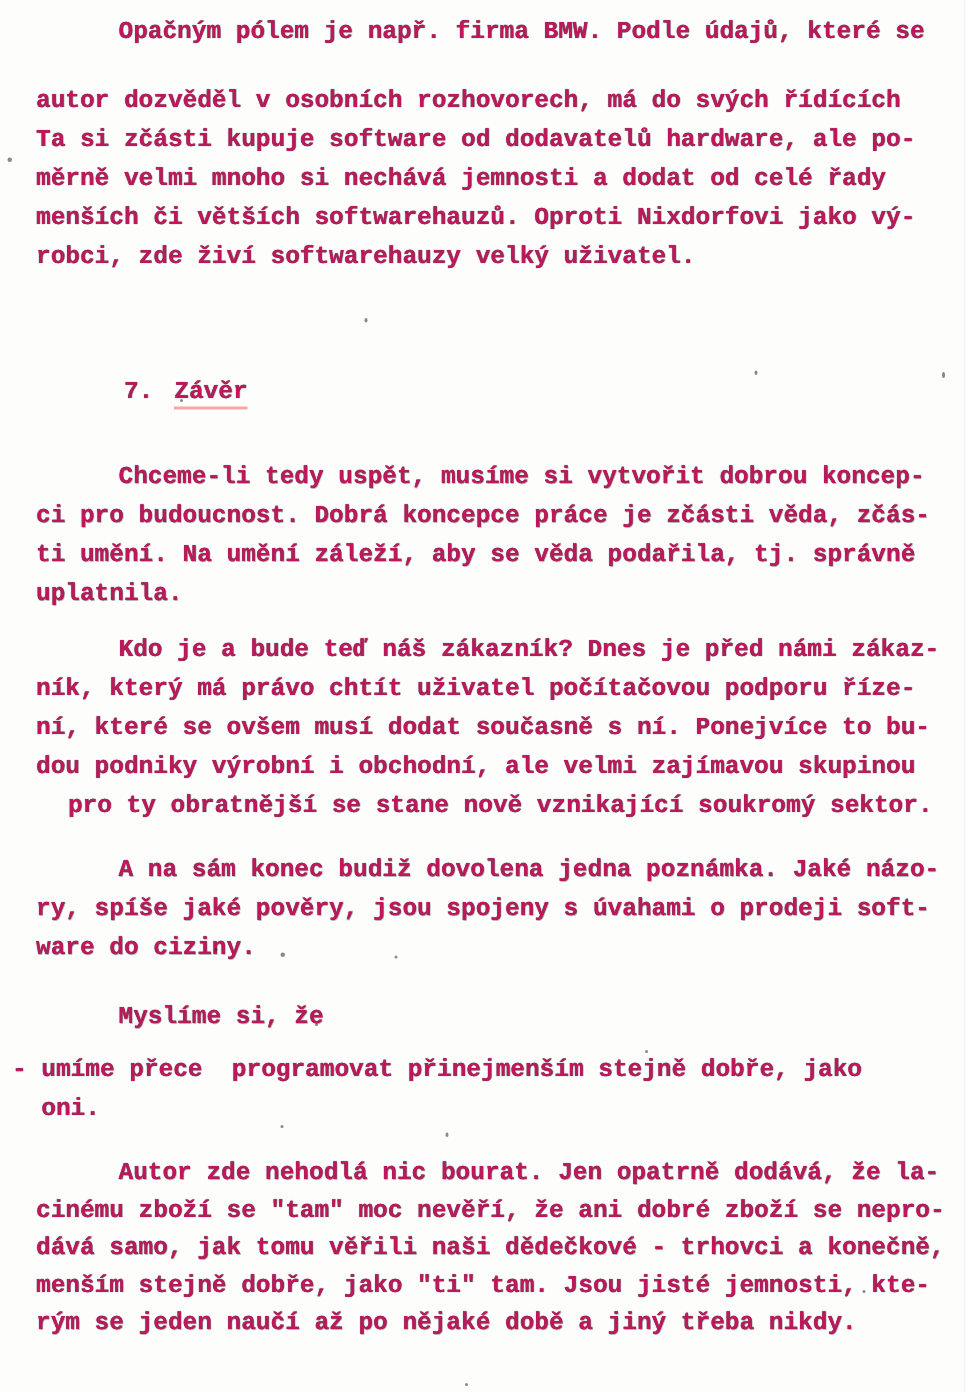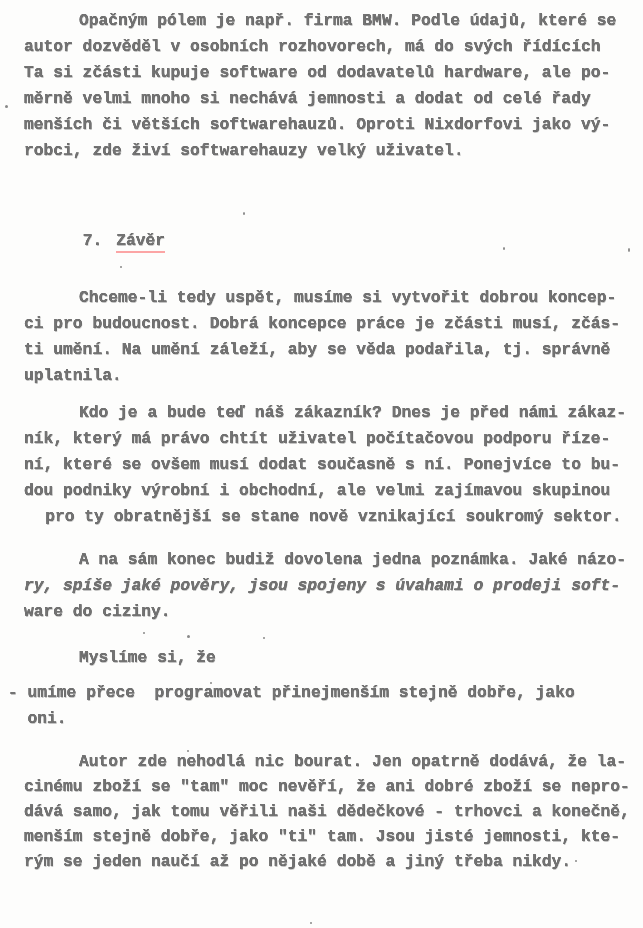--- a/index.html
+++ b/index.html
@@ -6,21 +6,21 @@
   .page {
     position: relative;
     width: 643px;
     height: 928px;
     margin: 0 auto;
     background: #fdfdfc;
     overflow: hidden;
     font-family: "Liberation Mono", "DejaVu Sans Mono", monospace;
     font-weight: 700;
     font-size: 16.3px;
-    color: #737373;
+    color: #be185d;
     text-shadow: 0 0 0.6px rgba(25,25,25,0.85), 0.5px 0.5px 0 rgba(25,25,25,0.25);
     -webkit-font-smoothing: none;
   }
   .doc { padding: 8px 0 0 24px; }
   p { margin: 0; }
   .line {
     white-space: pre;
     height: 26px;
     line-height: 26px;
   }
@@ -49,49 +49,49 @@
   }
 </style>
 </head>
 <body>
 
 <div class="page">
   <div class="doc">
 
     <p class="para1">
       <span class="line first" style="display: block;">Opačným pólem je např. firma BMW. Podle údajů, které se</span>
-      <span class="line" style="display: block;">autor dozvěděl v osobních rozhovorech, má do svých řídících</span>
+      <span class="line" style="display: block; margin-top: 20px;">autor dozvěděl v osobních rozhovorech, má do svých řídících</span>
       <span class="line" style="display: block;">Ta si zčásti kupuje software od dodavatelů hardware, ale po-</span>
       <span class="line" style="display: block;">měrně velmi mnoho si nechává jemnosti a dodat od celé řady</span>
       <span class="line" style="display: block;">menších či větších softwarehauzů. Oproti Nixdorfovi jako vý-</span>
       <span class="line" style="display: block;">robci, zde živí softwarehauzy velký uživatel.</span>
     </p>
 
     <div class="heading">
       <span class="num">7.</span><span class="title">Závěr</span>
     </div>
 
     <p class="para2">
       <span class="line first" style="display: block;">Chceme-li tedy uspět, musíme si vytvořit dobrou koncep-</span>
-      <span class="line" style="display: block;">ci pro budoucnost. Dobrá koncepce práce je zčásti musí, zčás-</span>
+      <span class="line" style="display: block;">ci pro budoucnost. Dobrá koncepce práce je zčásti věda, zčás-</span>
       <span class="line" style="display: block;">ti umění. Na umění záleží, aby se věda podařila, tj. správně</span>
       <span class="line" style="display: block;">uplatnila.</span>
     </p>
 
     <p class="para3">
       <span class="line first" style="display: block;">Kdo je a bude teď náš zákazník? Dnes je před námi zákaz-</span>
       <span class="line" style="display: block;">ník, který má právo chtít uživatel počítačovou podporu říze-</span>
       <span class="line" style="display: block;">ní, které se ovšem musí dodat současně s ní. Ponejvíce to bu-</span>
       <span class="line" style="display: block;">dou podniky výrobní i obchodní, ale velmi zajímavou skupinou</span>
       <span class="line" style="display: block; text-align: center;">pro ty obratnější se stane nově vznikající soukromý sektor.</span>
     </p>
 
     <p class="para4">
       <span class="line first" style="display: block;">A na sám konec budiž dovolena jedna poznámka. Jaké názo-</span>
-      <span class="line" style="display: block; font-style: italic;">ry, spíše jaké pověry, jsou spojeny s úvahami o prodeji soft-</span>
+      <span class="line" style="display: block;">ry, spíše jaké pověry, jsou spojeny s úvahami o prodeji soft-</span>
       <span class="line" style="display: block;">ware do ciziny.</span>
     </p>
 
     <div class="line first intro" style="display: block;">Myslíme si, že</div>
 
     <div class="list">
       <div class="line" style="display: block;">- umíme přece  programovat přinejmenším stejně dobře, jako</div>
       <div class="line" style="display: block;">  oni.</div>
     </div>
 

